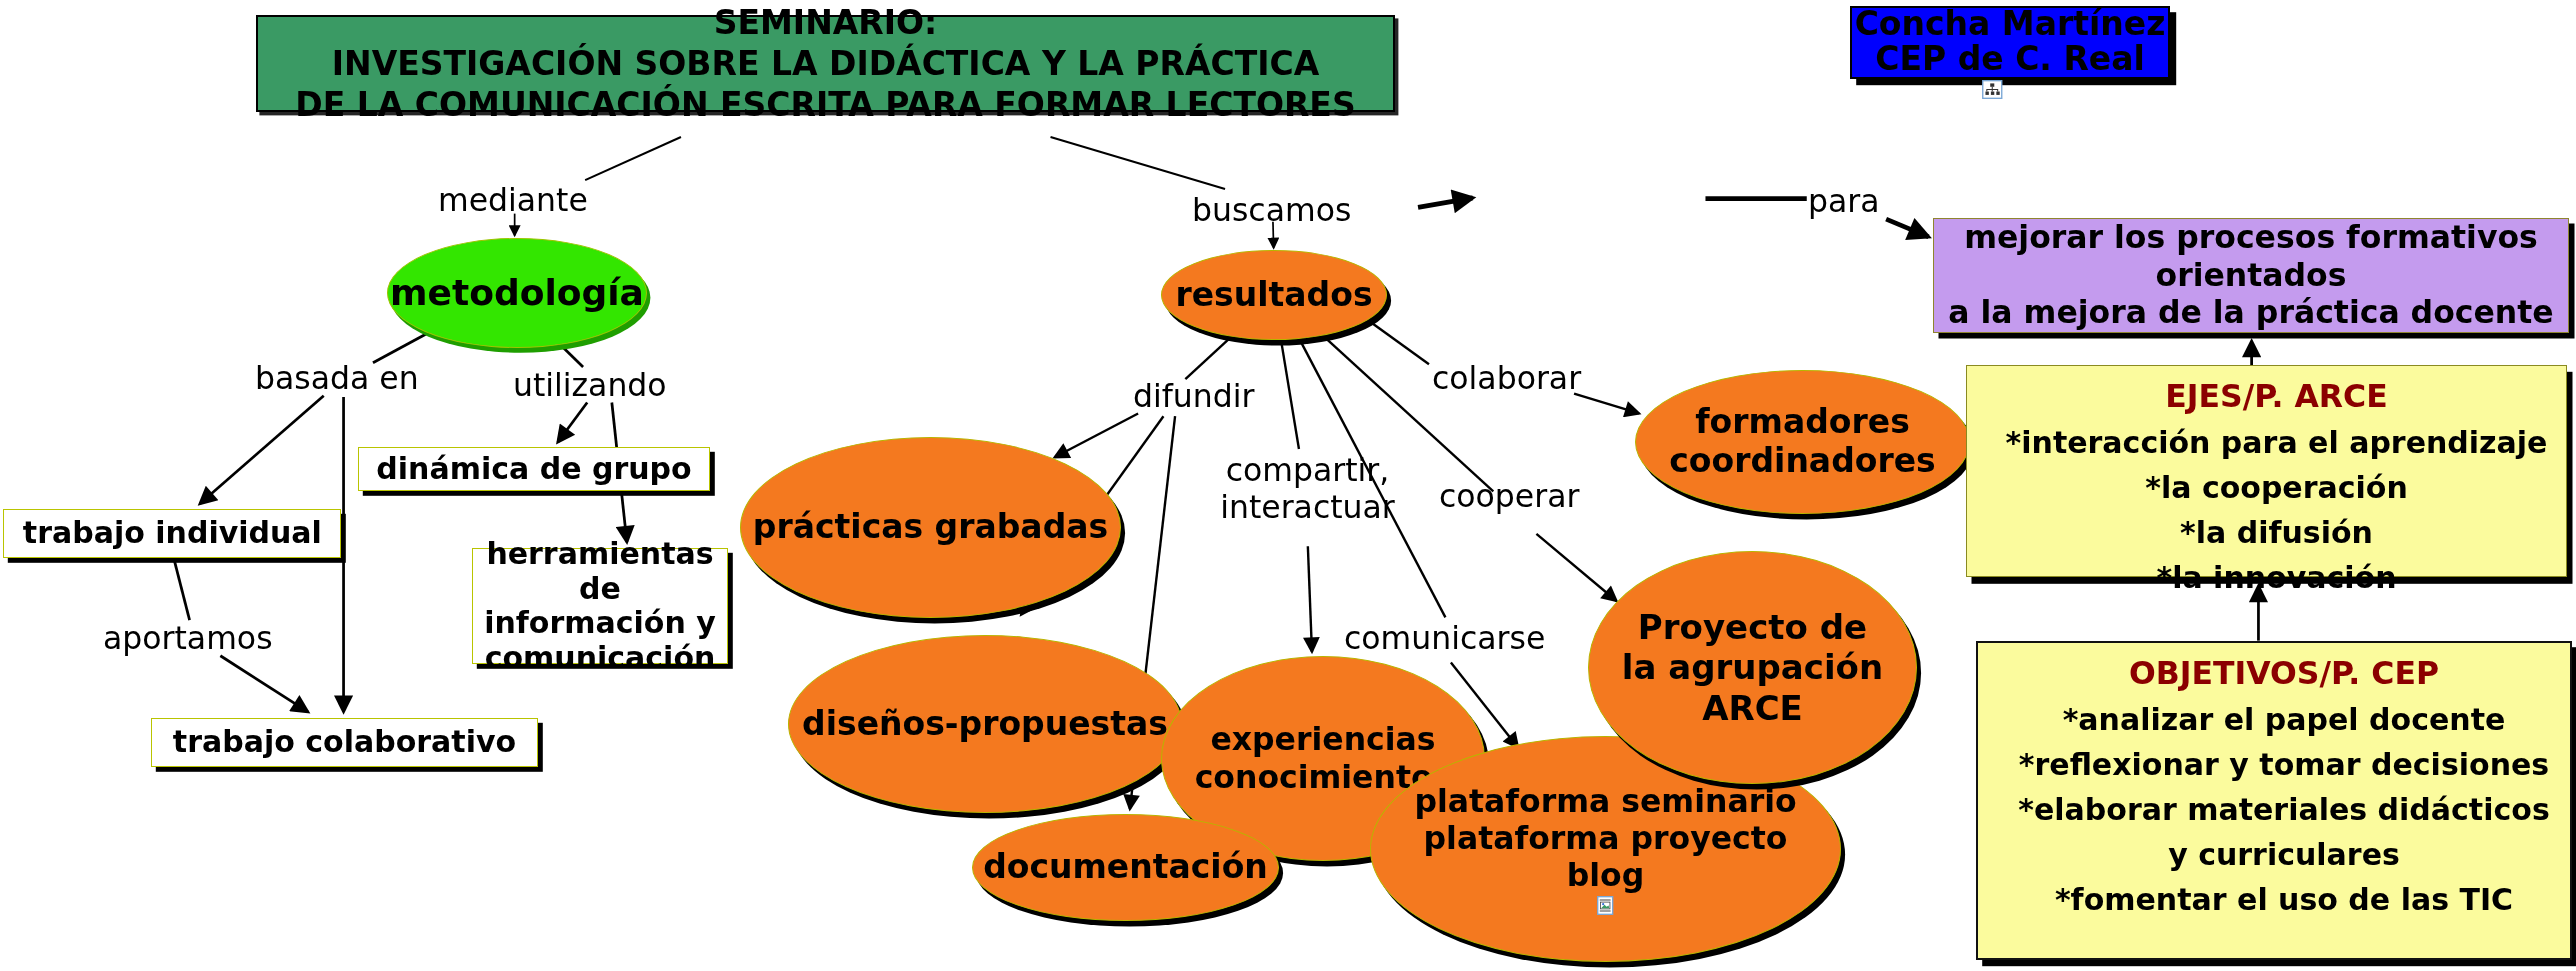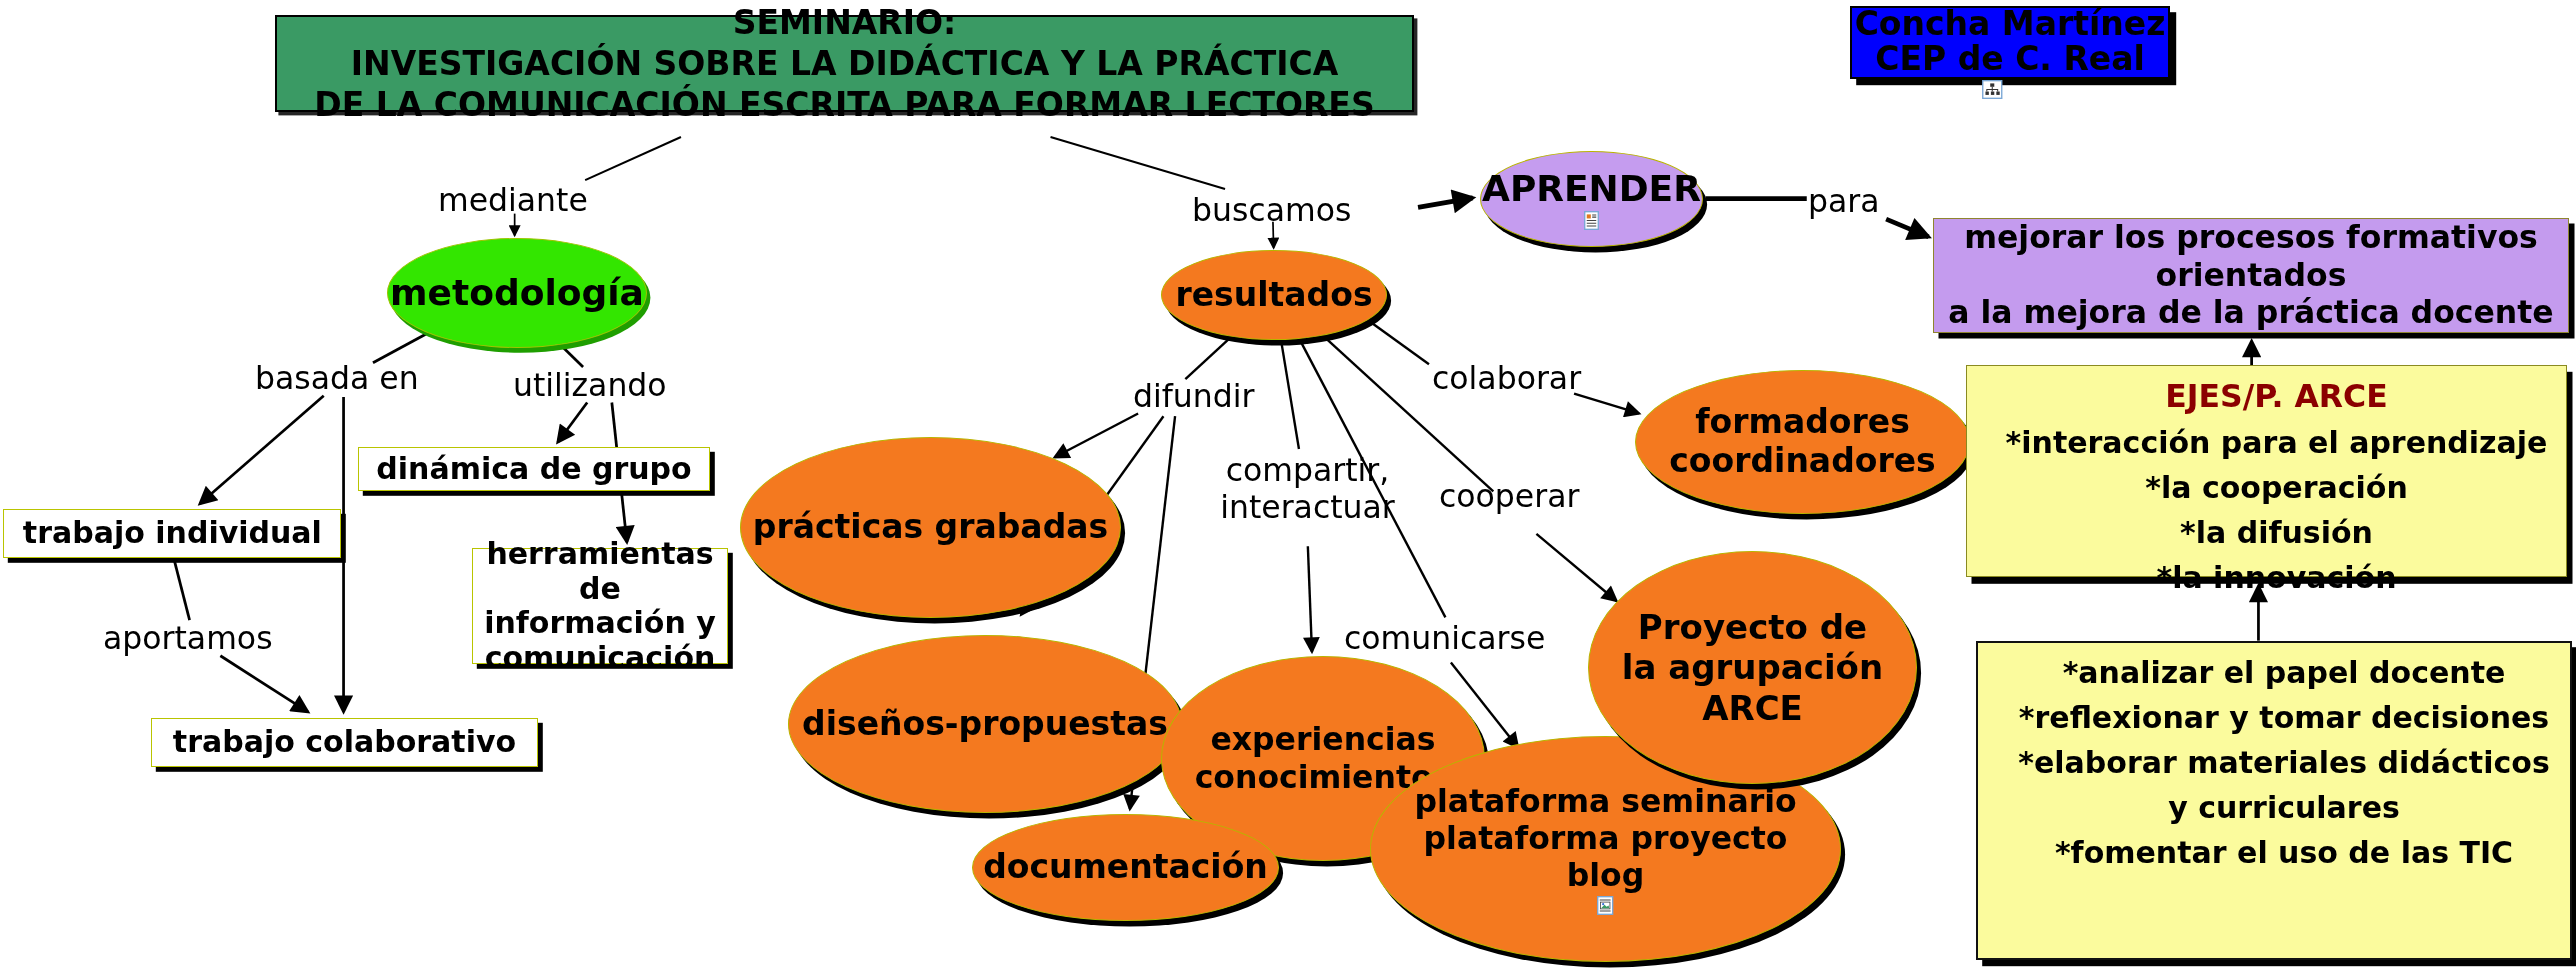--- a/index.html
+++ b/index.html
@@ -84,21 +84,21 @@
 
       <line x1="2072" y1="303" x2="2152" y2="289" stroke-width="7" marker-end="url(#ahb)"></line>
       <line x1="2492" y1="290" x2="2640" y2="290" stroke-width="7"></line>
       <line x1="2756" y1="320" x2="2818" y2="346" stroke-width="7" marker-end="url(#ahb)"></line>
 
       <line x1="3290" y1="534" x2="3290" y2="498" stroke-width="4" marker-end="url(#ah)"></line>
       <line x1="3300" y1="936" x2="3300" y2="856" stroke-width="4" marker-end="url(#ah)"></line>
     </g>
   </svg>
 
-  <div class="node titlebox preline" style="left:275px;top:15px;width:1139px;height:97px;">SEMINARIO:
+  <div class="node titlebox preline" style="left:256px;top:15px;width:1139px;height:97px;">SEMINARIO:
 INVESTIGACIÓN SOBRE LA DIDÁCTICA Y LA PRÁCTICA
 DE LA COMUNICACIÓN ESCRITA PARA FORMAR LECTORES</div>
 
   <div class="node authorbox preline" style="left:1850px;top:5.5px;width:320px;height:73px;">Concha Martínez
 CEP de C. Real</div>
   <span class="res-icon" style="left:1982px;top:80px;">
     <svg width="20.5" height="19" viewBox="0 0 30 28">
       <rect x="1" y="1" width="28" height="26" fill="#fff" stroke="#7aa7d6" stroke-width="2"></rect>
       <rect x="12" y="5" width="6" height="5" fill="#333"></rect>
       <rect x="5" y="17" width="5" height="5" fill="#333"></rect>
@@ -109,30 +109,20 @@
   </span>
 
   <div class="node ellipse green" style="left:387px;top:238px;width:260px;height:110px;font-size:36px;">
     <span>metodología</span>
   </div>
 
   <div class="node ellipse" style="left:1161px;top:250px;width:226px;height:90px;font-size:33px;">
     <span>resultados</span>
   </div>
 
-  <div class="node ellipse purple" style="left:1480px;top:151px;width:223px;height:96px;font-size:36px;">
-    <span>APRENDER</span>
-    <span class="res-icon" style="position:static;margin-top:1.4px;">
-      <svg width="15" height="19" viewBox="0 0 22 28">
-        <rect x="1" y="1" width="20" height="26" fill="#fff" stroke="#7aa7d6" stroke-width="2"></rect>
-        <rect x="4" y="5" width="6" height="6" fill="#e07820"></rect>
-        <path d="M12 6 H18 M12 9 H18 M4 14 H18 M4 18 H18 M4 22 H18" stroke="#444" stroke-width="1.6"></path>
-      </svg>
-    </span>
-  </div>
 
   <div class="node purplebox preline" style="left:1933px;top:218px;width:636px;height:115px;">mejorar los procesos formativos
 orientados
 a la mejora de la práctica docente</div>
 
   <div class="node whitebox" style="left:3.4px;top:509px;width:338px;height:49px;">
     <span>trabajo individual</span>
   </div>
   <div class="node whitebox" style="left:358px;top:447px;width:352px;height:44px;">
     <span>dinámica de grupo</span>
@@ -177,20 +167,21 @@
 
   <div class="panel ejes" style="left:1966px;top:365px;width:601px;height:212px;">
     <div class="ptitle">EJES/P. ARCE</div>
     <div>*interacción para el aprendizaje</div>
     <div>*la cooperación</div>
     <div>*la difusión</div>
     <div>*la innovación</div>
   </div>
 
   <div class="panel objetivos" style="left:1976px;top:641px;width:596px;height:319px;">
+    <div class="ptitle">OBJETIVOS/P. CEP</div>
     <div>*analizar el papel docente</div>
     <div>*reflexionar y tomar decisiones</div>
     <div class="preline">*elaborar materiales didácticos
 y curriculares</div>
     <div>*fomentar el uso de las TIC</div>
   </div>
 
   <span class="linklabel" style="left:438px;top:182px;">mediante</span>
   <span class="linklabel" style="left:1192px;top:192px;">buscamos</span>
   <span class="linklabel" style="left:1808px;top:183px;">para</span>

